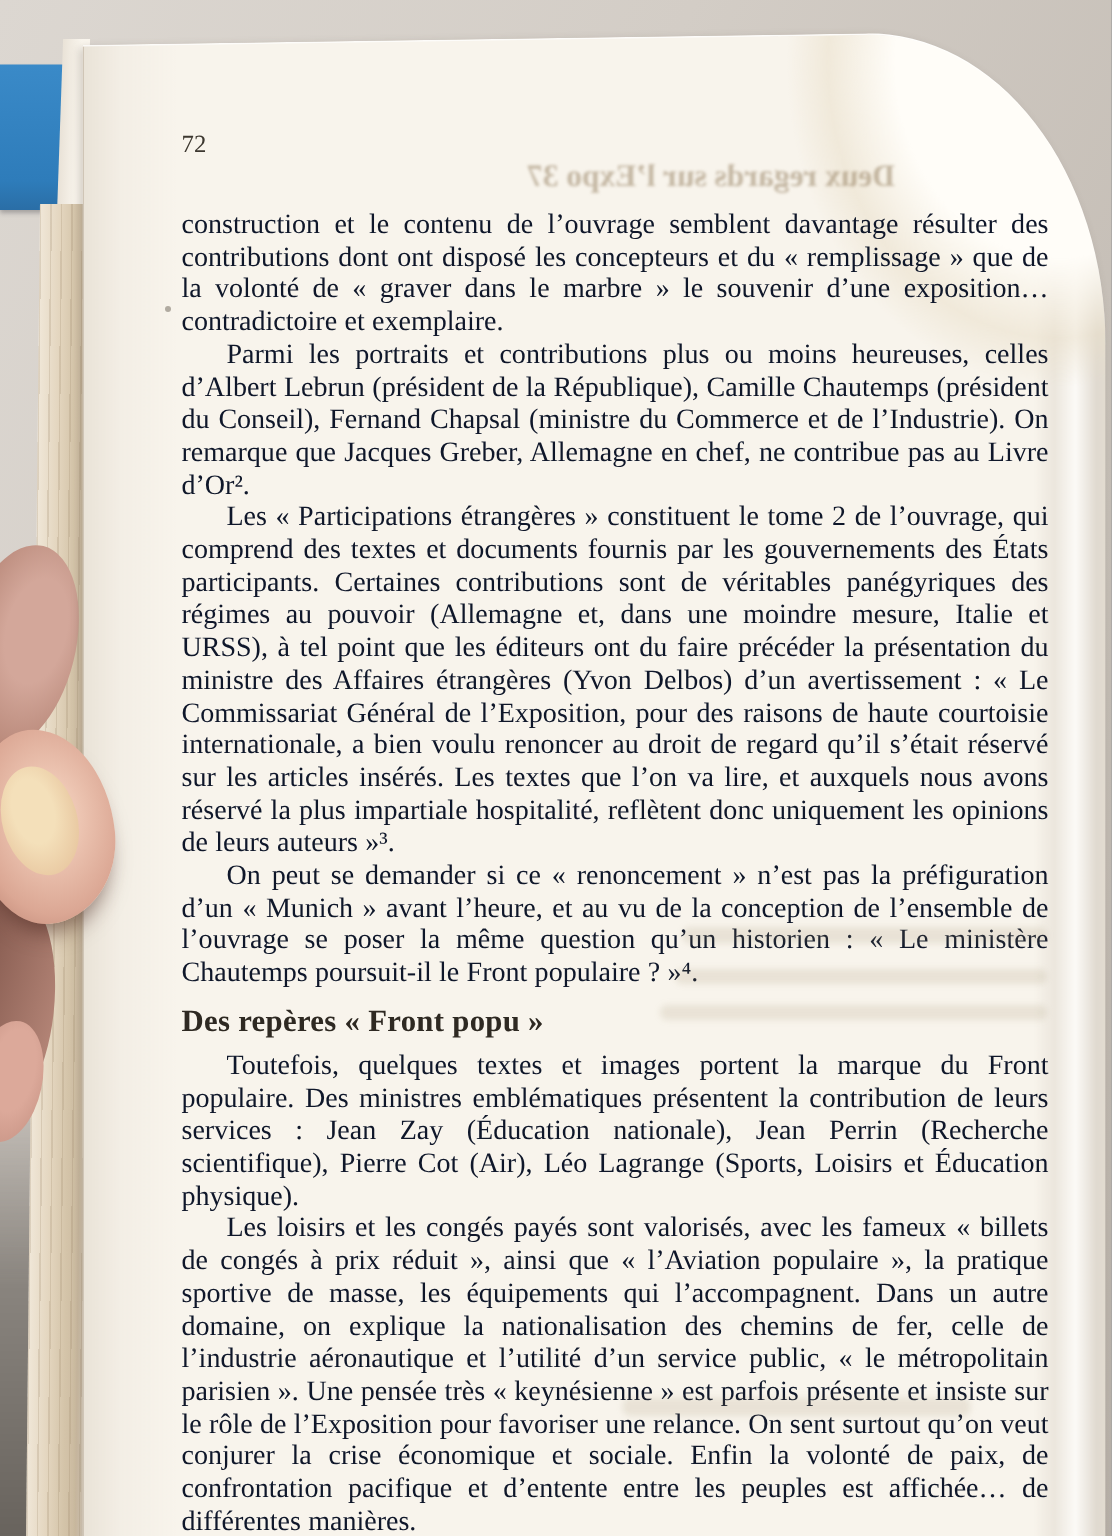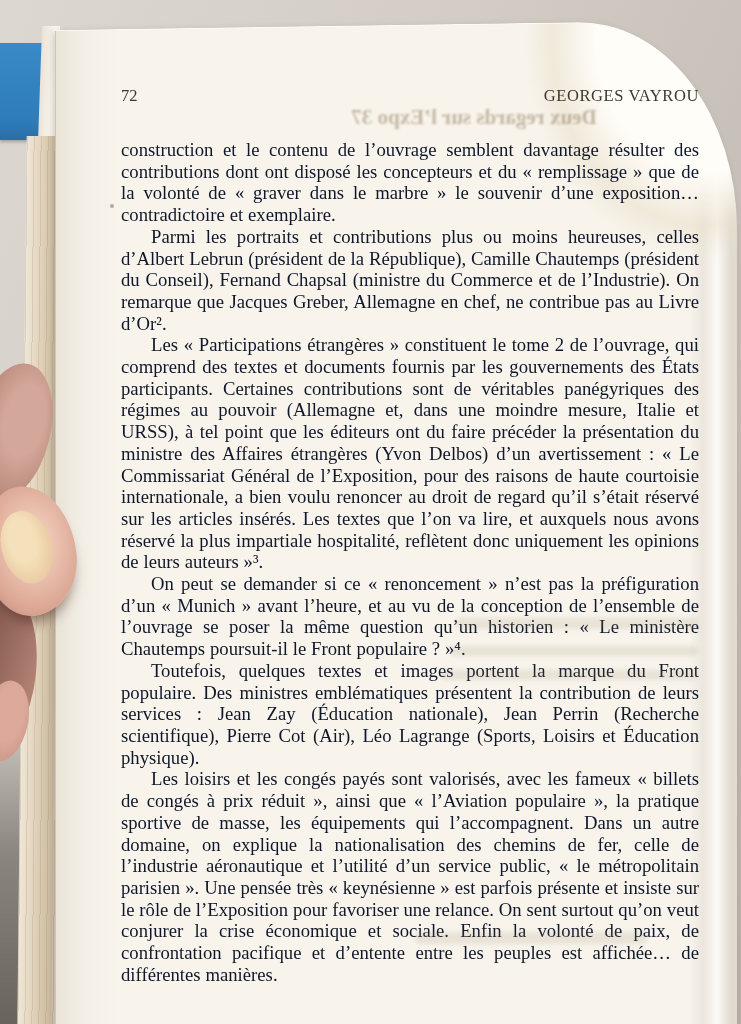--- a/index.html
+++ b/index.html
@@ -136,29 +136,29 @@
 
   <div class="page"></div>
 
   <div class="thumb">
     <div class="nail"></div>
   </div>
 
   <div class="content">
     <div class="page-header">
       <span class="page-number">72</span>
-      <span class="running-header">GEORGES VAYROU</span>
     </div>
 
     <div class="body-text">
       <p class="first">construction et le contenu de l’ouvrage semblent davantage résulter des contributions dont ont disposé les concepteurs et du «&nbsp;remplissage&nbsp;» que de la volonté de «&nbsp;graver dans le marbre&nbsp;» le souvenir d’une exposition… contradictoire et exemplaire.</p>
       <p class="indent">Parmi les portraits et contributions plus ou moins heureuses, celles d’Albert Lebrun (président de la République), Camille Chautemps (président du Conseil), Fernand Chapsal (ministre du Commerce et de l’Industrie). On remarque que Jacques Greber, Allemagne en chef, ne contribue pas au Livre d’Or².</p>
       <p class="indent">Les «&nbsp;Participations étrangères&nbsp;» constituent le tome 2 de l’ouvrage, qui comprend des textes et documents fournis par les gouvernements des États participants. Certaines contributions sont de véritables panégyriques des régimes au pouvoir (Allemagne et, dans une moindre mesure, Italie et URSS), à tel point que les éditeurs ont du faire précéder la présentation du ministre des Affaires étrangères (Yvon Delbos) d’un avertissement&nbsp;: «&nbsp;Le Commissariat Général de l’Exposition, pour des raisons de haute courtoisie internationale, a bien voulu renoncer au droit de regard qu’il s’était réservé sur les articles insérés. Les textes que l’on va lire, et auxquels nous avons réservé la plus impartiale hospitalité, reflètent donc uniquement les opinions de leurs auteurs&nbsp;»³.</p>
       <p class="indent">On peut se demander si ce «&nbsp;renoncement&nbsp;» n’est pas la préfiguration d’un «&nbsp;Munich&nbsp;» avant l’heure, et au vu de la conception de l’ensemble de l’ouvrage se poser la même question qu’un historien&nbsp;: «&nbsp;Le ministère Chautemps poursuit-il le Front populaire&nbsp;?&nbsp;»⁴.</p>
 
+      <h2 class="section-heading">Des repères «&nbsp;Front popu&nbsp;»</h2>
 
       <p class="indent">Toutefois, quelques textes et images portent la marque du Front populaire. Des ministres emblématiques présentent la contribution de leurs services&nbsp;: Jean Zay (Éducation nationale), Jean Perrin (Recherche scientifique), Pierre Cot (Air), Léo Lagrange (Sports, Loisirs et Éducation physique).</p>
       <p class="indent">Les loisirs et les congés payés sont valorisés, avec les fameux «&nbsp;billets de congés à prix réduit&nbsp;», ainsi que «&nbsp;l’Aviation populaire&nbsp;», la pratique sportive de masse, les équipements qui l’accompagnent. Dans un autre domaine, on explique la nationalisation des chemins de fer, celle de l’industrie aéronautique et l’utilité d’un service public, «&nbsp;le métropolitain parisien&nbsp;». Une pensée très «&nbsp;keynésienne&nbsp;» est parfois présente et insiste sur le rôle de l’Exposition pour favoriser une relance. On sent surtout qu’on veut conjurer la crise économique et sociale. Enfin la volonté de paix, de confrontation pacifique et d’entente entre les peuples est affichée… de différentes manières.</p>
     </div>
   </div>
 
   <div class="ghost-title">Deux regards sur l’Expo 37</div>
   <div class="smudge s1"></div>
   <div class="smudge s2"></div>
   <div class="smudge s3"></div>

